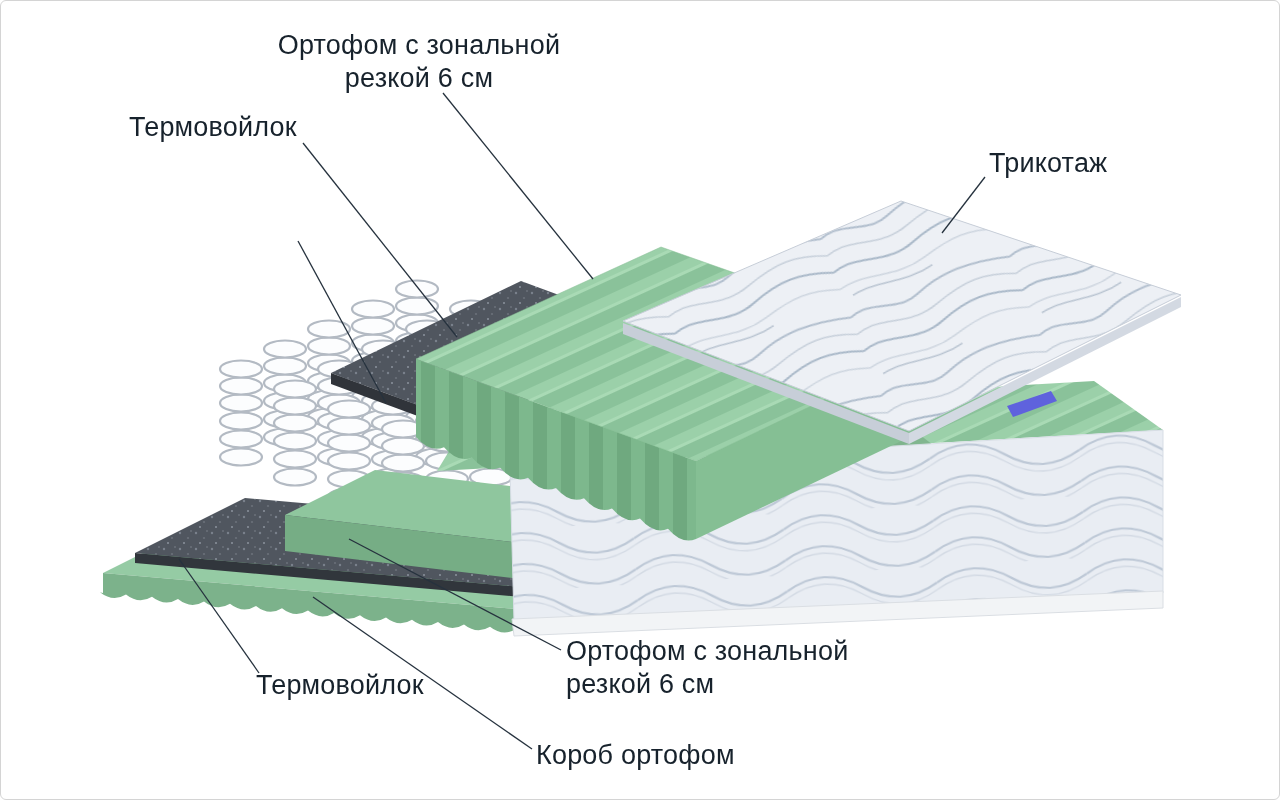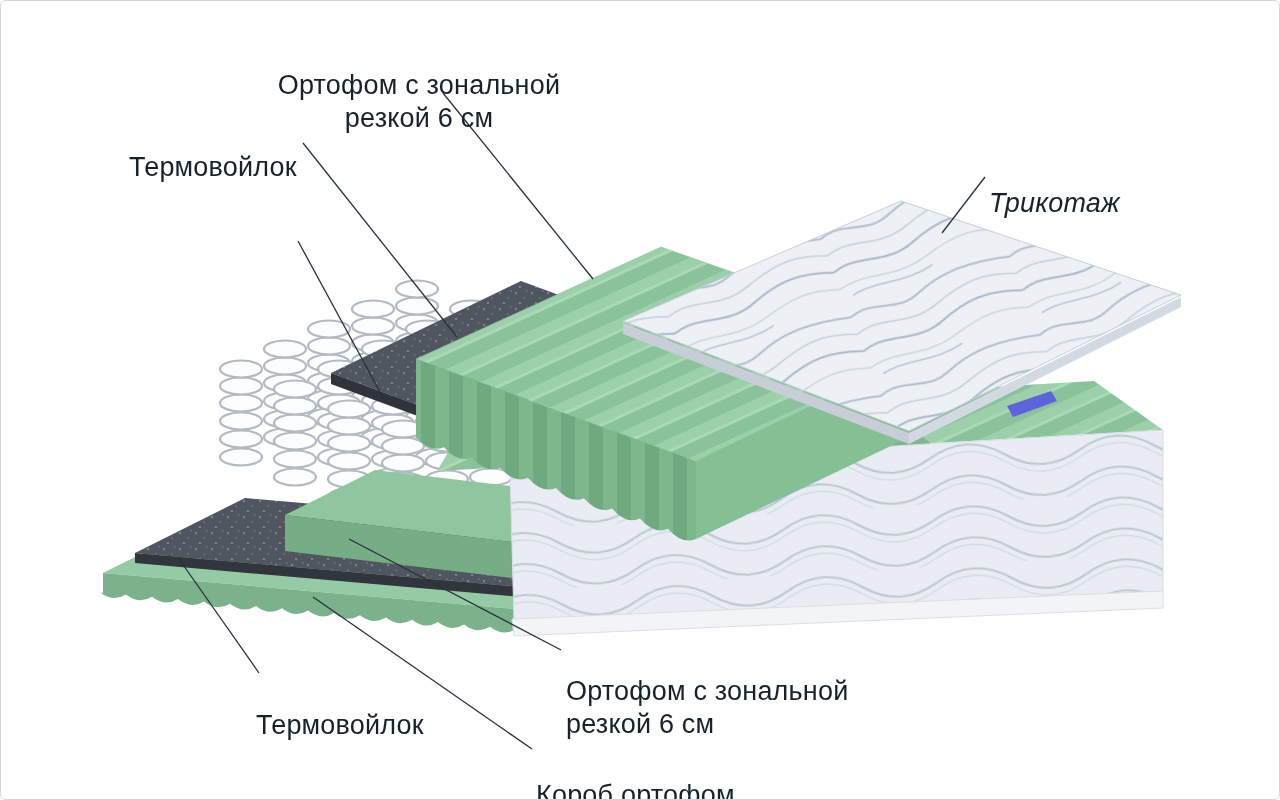--- a/index.html
+++ b/index.html
@@ -5,21 +5,21 @@
   html,body{margin:0;padding:0;background:#ffffff;}
   #canvas{
     position:relative;width:1278px;height:798px;margin:0 auto;
     background:#ffffff;border:1px solid #d4d4d4;border-radius:6px;
     overflow:hidden;
     font-family:"Liberation Sans","DejaVu Sans",sans-serif;
   }
   #art{position:absolute;left:0;top:0;width:100%;height:100%;}
   .lbl{
     position:absolute;color:#17222c;font-size:27px;line-height:1.22;
-    white-space:nowrap;letter-spacing:.2px;margin-top:40px;
+    white-space:nowrap;letter-spacing:.2px;
   }
   .lbl.center{text-align:center;white-space:normal;}
 </style>
 </head>
 <body>
 
 <div id="canvas">
 
   <svg id="art" viewBox="0 0 1278 798" aria-hidden="true">
     <defs>
@@ -148,21 +148,21 @@
   </svg>
 
   <div class="lbl center" style="left:258px;top:28px;width:320px;">
     <div>Ортофом с зональной</div>
     <div>резкой 6 см</div>
   </div>
 
   <div class="lbl" style="left:128px;top:110px;">Термовойлок</div>
 
 
-  <div class="lbl" style="left:988px;top:146px;font-style:italic;">Трикотаж</div>
+  <div class="lbl" style="left:988px;top:146px;">Трикотаж</div>
 
   <div class="lbl" style="left:565px;top:634px;">
     <div>Ортофом с зональной</div>
     <div>резкой 6 см</div>
   </div>
 
   <div class="lbl" style="left:255px;top:668px;">Термовойлок</div>
 
   <div class="lbl" style="left:535px;top:738px;">Короб ортофом</div>
 

